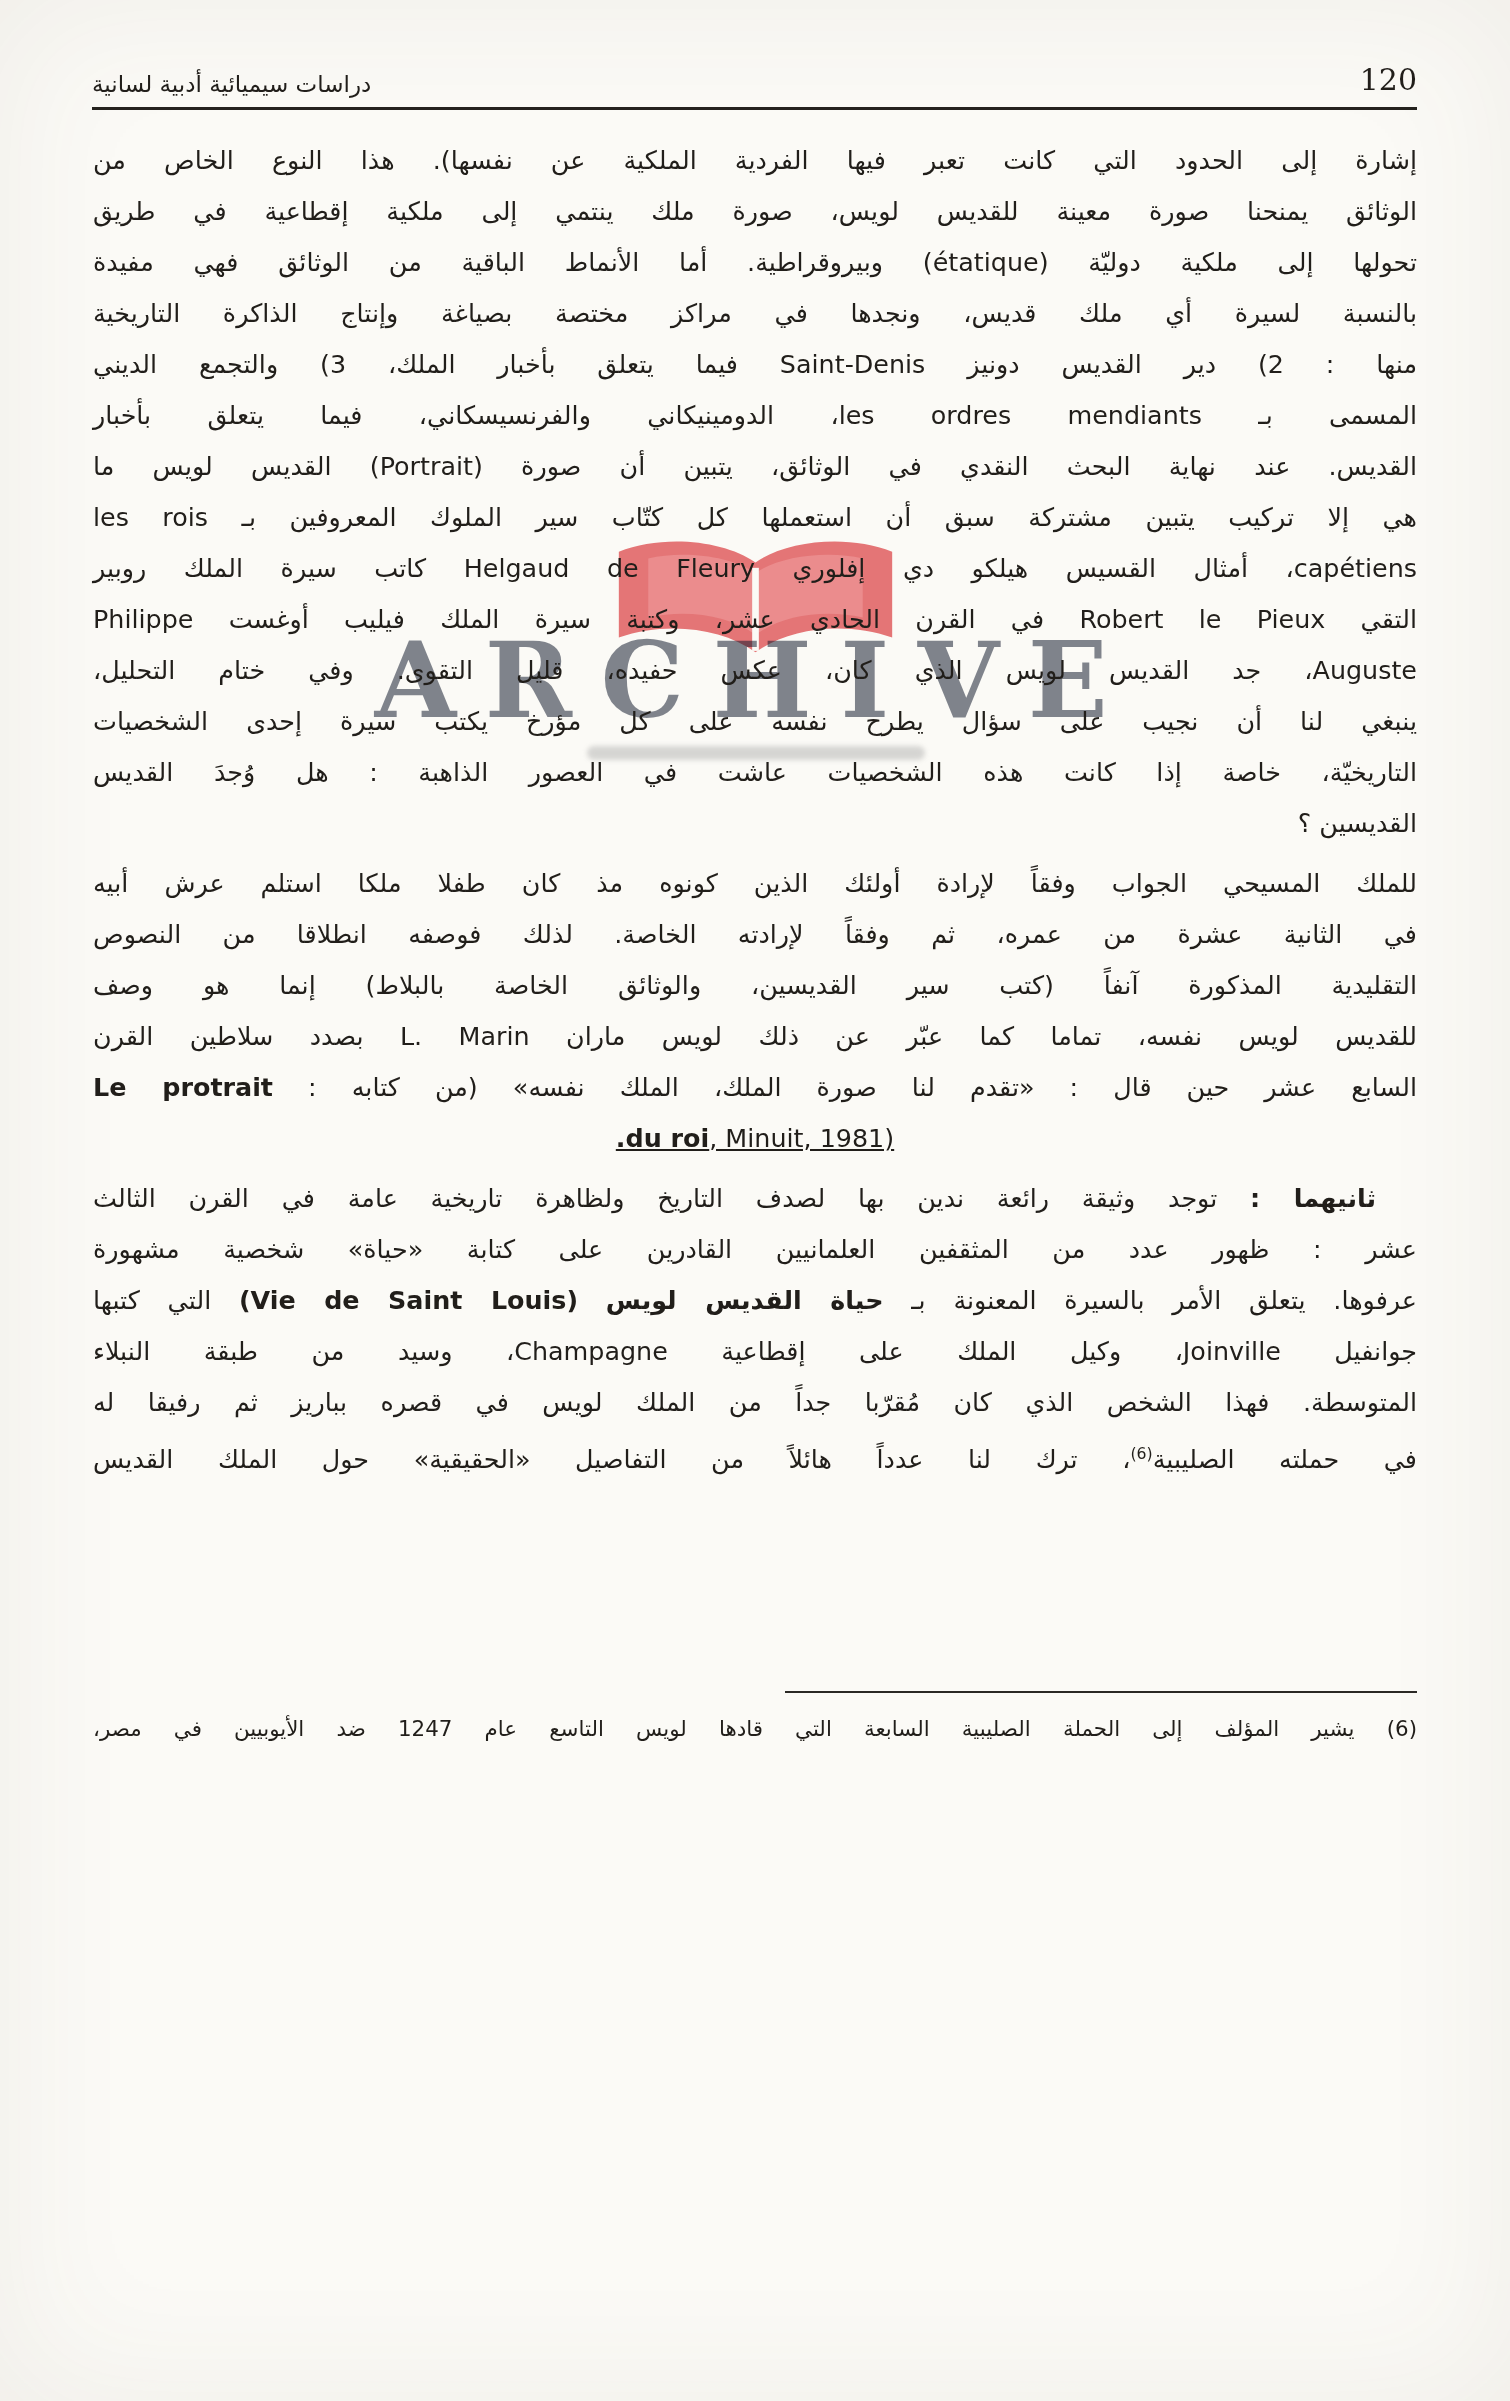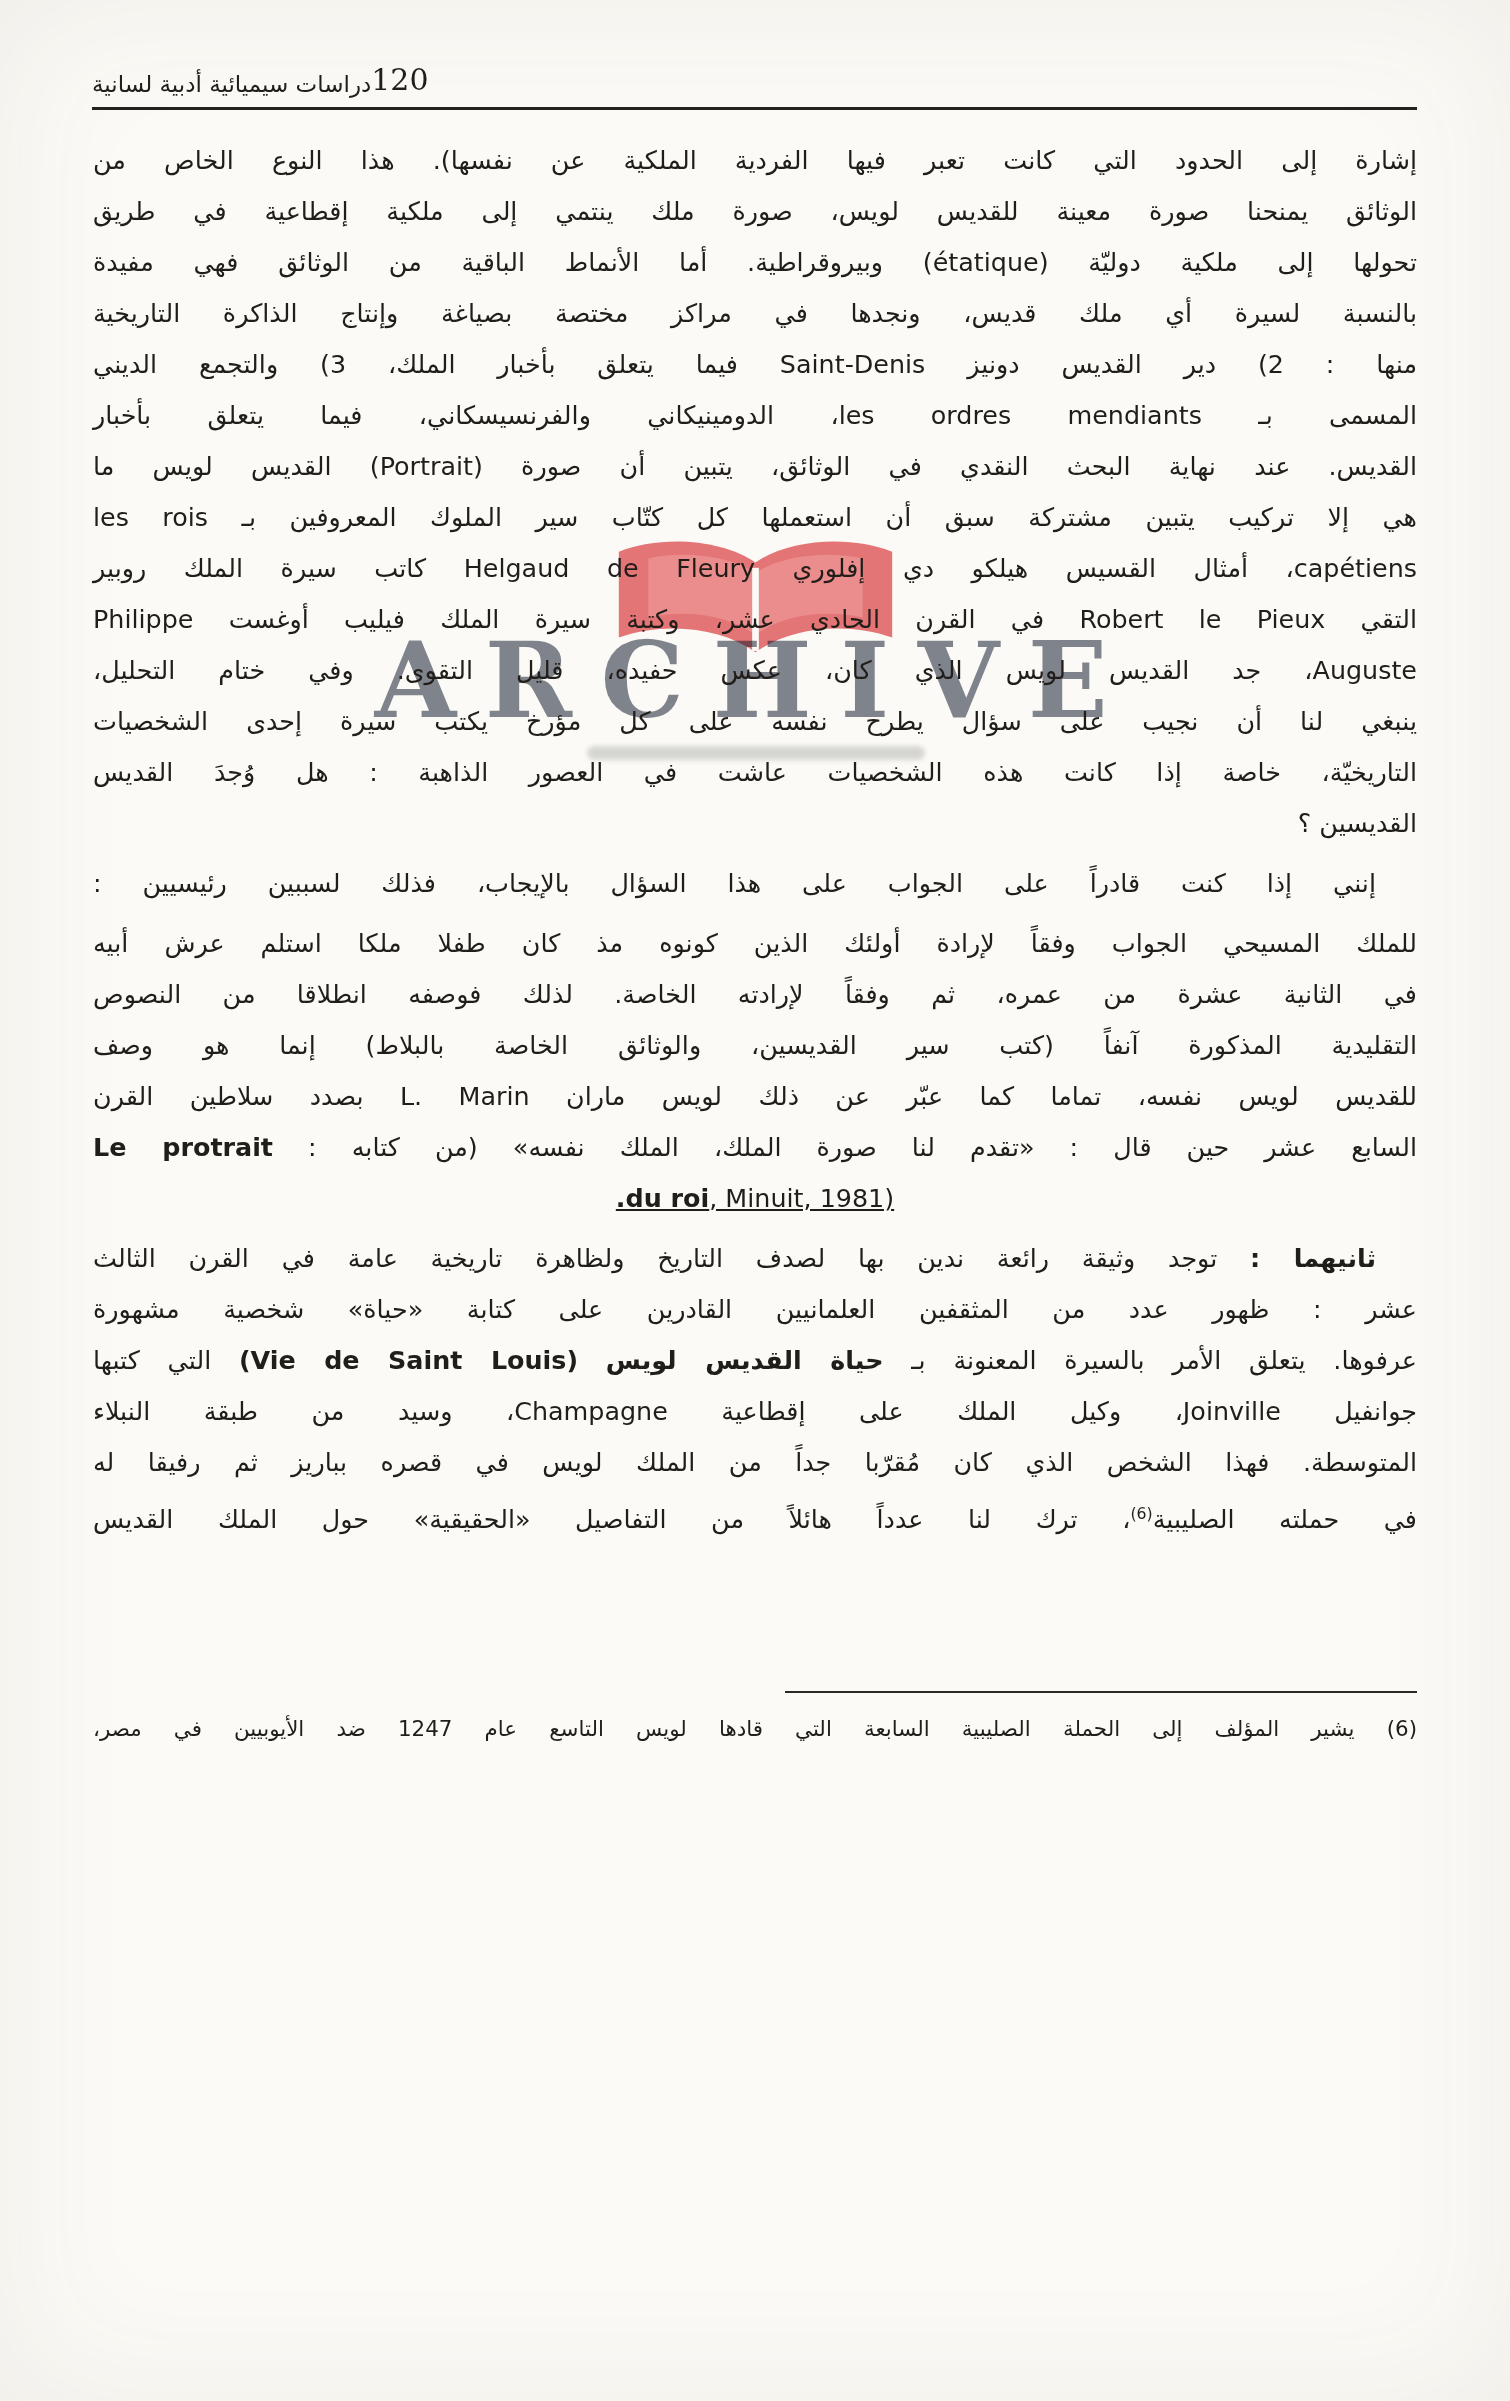--- a/index.html
+++ b/index.html
@@ -10,21 +10,21 @@
     margin:0 auto;
     background:#fbfaf6;
     color:#211e1a;
     font-family:"DejaVu Sans", sans-serif;
     overflow:hidden;
     box-shadow: inset 0 0 143px rgba(80,70,55,0.07);
   }
   
   .page-header {
     position:absolute; top:62px; left:92px; right:94px;
-    display:flex; justify-content:flex-start; align-items:flex-end;
+    display:flex; justify-content:space-between; align-items:flex-end;
     direction:ltr;
   }
   .header-title { font-size:23px; letter-spacing:0.4px; }
   .page-number  { font-size:30px; font-family:"DejaVu Serif", serif; }
   .header-rule {
     position:absolute; top:107px; left:92px; right:94px;
     height:2.7px; background:#25221e;
   }
   
   .watermark {
@@ -100,23 +100,20 @@
         <div class="line"><span>القديس. عند نهاية البحث النقدي في الوثائق، يتبين أن صورة (Portrait) القديس لويس ما</span></div>
         <div class="line"><span>هي إلا تركيب يتبين مشتركة سبق أن استعملها كل كتّاب سير الملوك المعروفين بـ les rois</span></div>
         <div class="line"><span>capétiens، أمثال القسيس هيلكو دي إفلوري Helgaud de Fleury كاتب سيرة الملك روبير</span></div>
         <div class="line"><span>التقي Robert le Pieux في القرن الحادي عشر، وكتبة سيرة الملك فيليب أوغست Philippe</span></div>
         <div class="line"><span>Auguste، جد القديس لويس الذي كان، عكس حفيده، قليل التقوى. وفي ختام التحليل،</span></div>
         <div class="line"><span>ينبغي لنا أن نجيب على سؤال يطرح نفسه على كل مؤرخ يكتب سيرة إحدى الشخصيات</span></div>
         <div class="line"><span>التاريخيّة، خاصة إذا كانت هذه الشخصيات عاشت في العصور الذاهبة : هل وُجدَ القديس</span></div>
         <div class="line last"><span>القديسين ؟</span></div>
       </div>
       <div class="para">
-        <div class="line indent"><span>إنني إذا كنت قادراً على الجواب على هذا السؤال بالإيجاب، فذلك لسببين رئيسيين :</span></div>
-      </div>
-      <div class="para">
         <div class="line"><span>للملك المسيحي الجواب وفقاً لإرادة أولئك الذين كونوه مذ كان طفلا ملكا استلم عرش أبيه</span></div>
         <div class="line"><span>في الثانية عشرة من عمره، ثم وفقاً لإرادته الخاصة. لذلك فوصفه انطلاقا من النصوص</span></div>
         <div class="line"><span>التقليدية المذكورة آنفاً (كتب سير القديسين، والوثائق الخاصة بالبلاط) إنما هو وصف</span></div>
         <div class="line"><span>للقديس لويس نفسه، تماما كما عبّر عن ذلك لويس ماران L. Marin بصدد سلاطين القرن</span></div>
         <div class="line"><span>السابع عشر حين قال : «تقدم لنا صورة الملك، الملك نفسه» (من كتابه : </span><span class="b">Le protrait</span></div>
         <div class="line last center" dir="ltr"><span class="b">.du roi</span><span>, Minuit, 1981)</span></div>
       </div>
       <div class="para">
         <div class="line indent"><span class="b">ثانيهما :</span><span> توجد وثيقة رائعة ندين بها لصدف التاريخ ولظاهرة تاريخية عامة في القرن الثالث</span></div>
         <div class="line"><span>عشر : ظهور عدد من المثقفين العلمانيين القادرين على كتابة «حياة» شخصية مشهورة</span></div>

